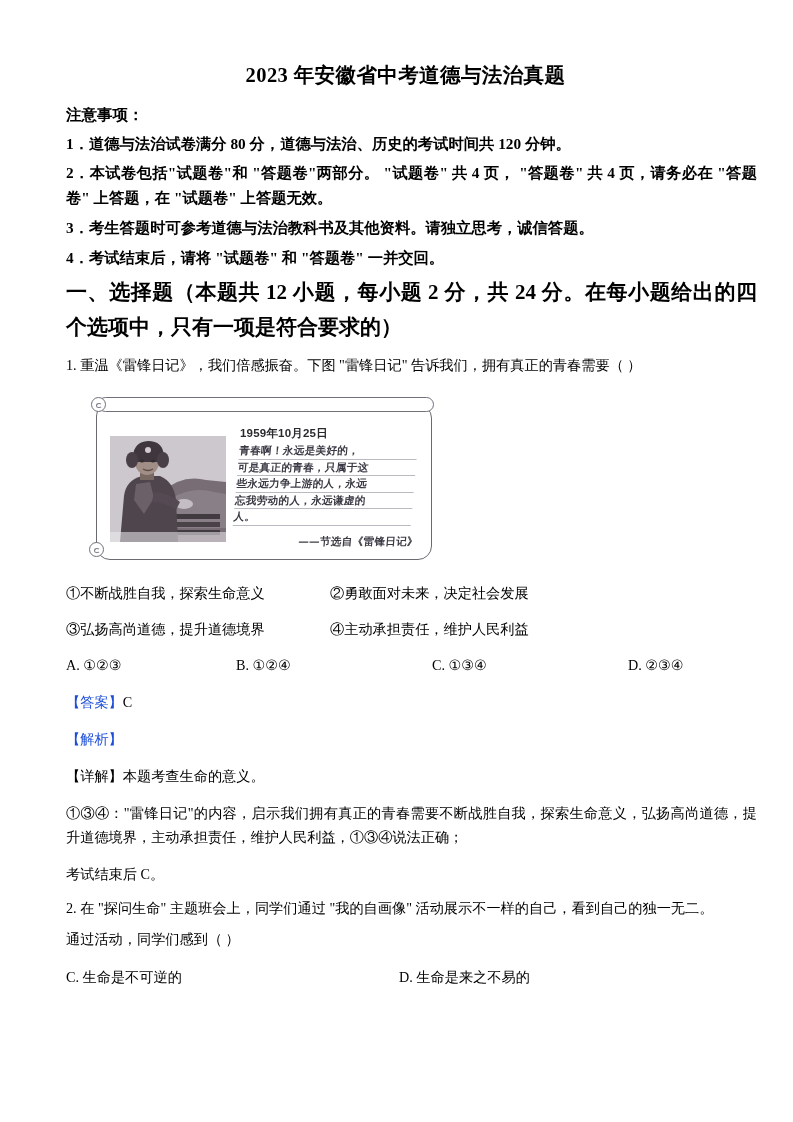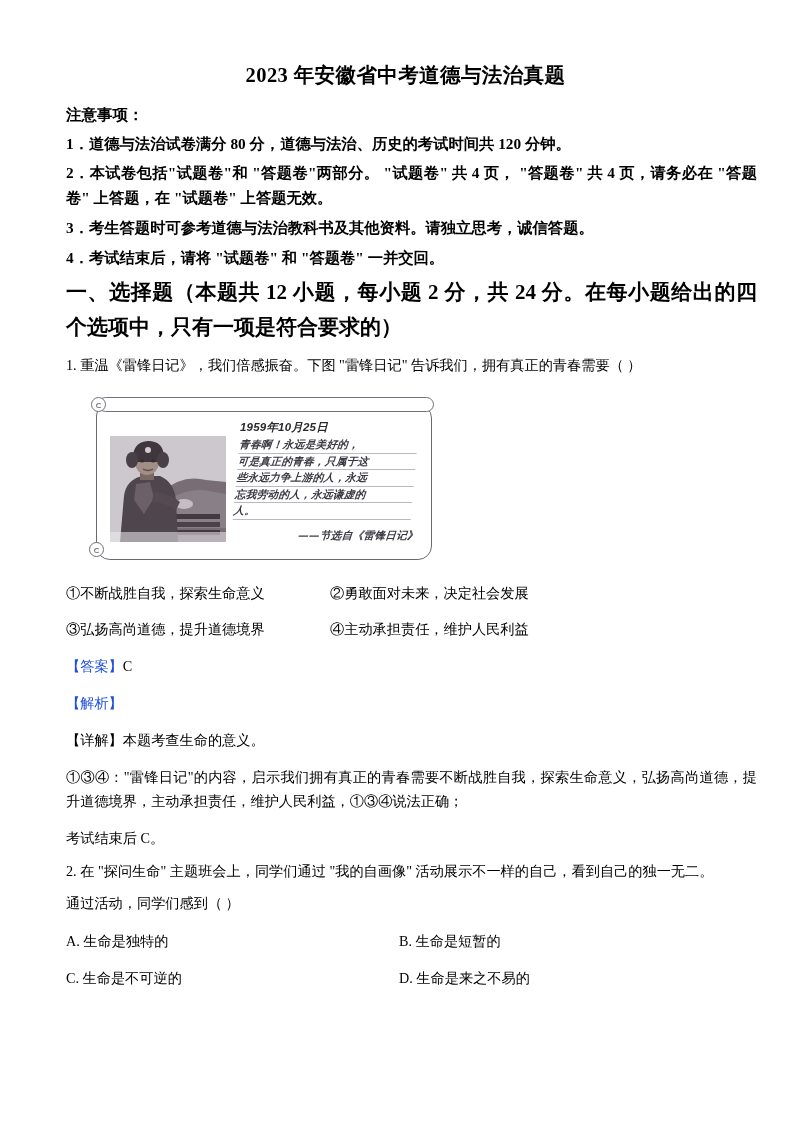--- a/index.html
+++ b/index.html
@@ -163,23 +163,22 @@
     top: 42px;
     width: 116px;
     height: 106px;
     overflow: hidden;
     background: #efeef0;
   }
   .photo svg { display: block; }
   .diary {
     position: absolute;
     left: 152px;
-    top: 26px;
+    top: 32px;
     width: 178px;
-    font-style: italic;
   }
   .diary-date {
     font-size: 11.5px;
     font-weight: bold;
     color: #2a2a2e;
     letter-spacing: 0.2px;
     font-family: "Liberation Sans", sans-serif;
     margin-bottom: 2px;
   }
   .diary-body {
@@ -291,42 +290,44 @@
 
   <div class="opt-row">
     <div class="c1">①不断战胜自我，探索生命意义</div>
     <div class="c2">②勇敢面对未来，决定社会发展</div>
   </div>
   <div class="opt-row">
     <div class="c1">③弘扬高尚道德，提升道德境界</div>
     <div class="c2">④主动承担责任，维护人民利益</div>
   </div>
 
+  <div class="abcd-row">
+    <div class="a">A. ①②③</div>
+    <div class="b">B. ①②④</div>
+    <div class="c">C. ①③④</div>
+    <div class="d">D. ②③④</div>
+  </div>
 
   <div class="ans-line">
     <span class="tag">【答案】</span><span>C</span>
   </div>
 
   <div class="ans-line">
     <span class="tag">【解析】</span>
   </div>
 
   <div class="expl-line">
     <span>【详解】</span><span>本题考查生命的意义。</span>
   </div>
 
   <div class="expl-line">①③④："雷锋日记"的内容，启示我们拥有真正的青春需要不断战胜自我，探索生命意义，弘扬高尚道德，提升道德境界，主动承担责任，维护人民利益，①③④说法正确；</div>
   <div class="expl-line">考试结束后 C。</div>
 
   <div class="q-stem">2. 在 "探问生命" 主题班会上，同学们通过 "我的自画像" 活动展示不一样的自己，看到自己的独一无二。</div>
   <div class="q-stem-cont">通过活动，同学们感到（       ）</div>
 
-  <div class="ab-row">
-    <div class="left">A. 生命是独特的</div>
-    <div class="right">B. 生命是短暂的</div>
-  </div>
   <div class="ab-row">
     <div class="left">C. 生命是不可逆的</div>
     <div class="right">D. 生命是来之不易的</div>
   </div>
 
 
 </div>
 
 </body></html>

